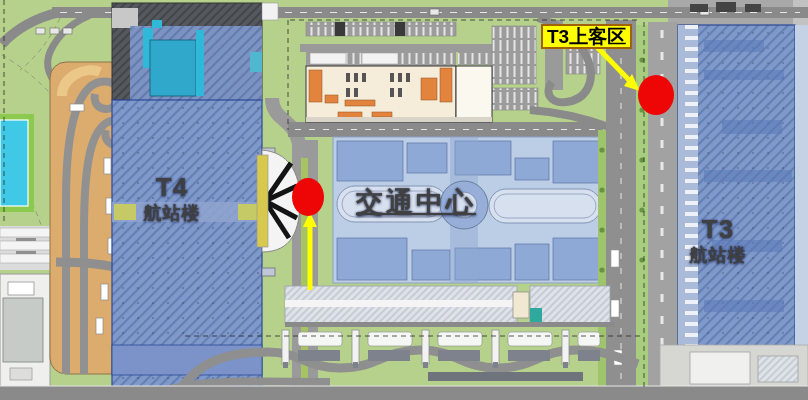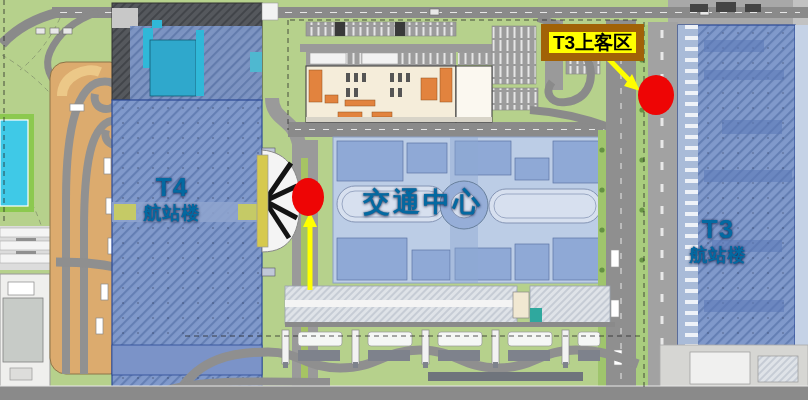--- a/index.html
+++ b/index.html
@@ -1,24 +1,24 @@
 <!DOCTYPE html>
 <html><head>
 <meta charset="utf-8">
 <style>
   html,body{margin:0;padding:0;background:#fff;}
   .map{position:relative;width:808px;height:400px;overflow:hidden;background:#b6d18c;
        font-family:"Liberation Sans","DejaVu Sans",sans-serif;}
   .map svg.base{position:absolute;left:0;top:0;}
-  .area-label{position:absolute;color:#0369a1;font-weight:bold;text-align:center;line-height:1.18;
+  .area-label{position:absolute;color:#404040;font-weight:bold;text-align:center;line-height:1.18;
        text-shadow:0 1px 3px rgba(10,20,60,.65),0 0 2px rgba(10,20,60,.5);pointer-events:none;}
   .area-label .l1{font-size:26px;letter-spacing:1px;}
   .area-label .l2{font-size:18px;letter-spacing:1px;}
   .tc-label{font-size:27px;letter-spacing:3px;}
-  .pickup-tag{position:absolute;background:#ffff00;border:8px solid #a16207;color:#000;
+  .pickup-tag{position:absolute;background:#ffff00;border:2px solid #a16207;color:#000;
        font-weight:bold;font-size:19px;line-height:21px;padding:0 4px;white-space:nowrap;}
   .overlay{position:absolute;left:0;top:0;}
 </style>
 </head>
 <body>
 
 <div class="map">
 
   <svg class="base" width="808" height="400" viewBox="0 0 808 400">
     <defs>
@@ -350,21 +350,21 @@
     </g>
     <ellipse cx="308" cy="197" rx="16" ry="19" fill="#ee0505"></ellipse>
     <ellipse cx="656" cy="95" rx="18" ry="20" fill="#ee0505"></ellipse>
   </svg>
 
   <div class="area-label" style="left:117px;top:172px;width:110px;">
     <div class="l1">T4</div>
     <div class="l2">航站楼</div>
   </div>
 
-  <div class="area-label tc-label" style="left:343px;top:187px;width:160px;">交通中心</div>
+  <div class="area-label tc-label" style="left:336px;top:187px;width:160px;text-decoration:underline;">交通中心</div>
 
   <div class="area-label" style="left:658px;top:172px;width:120px;margin-top:42px;">
     <div class="l1">T3</div>
     <div class="l2">航站楼</div>
   </div>
 
   <div class="pickup-tag" style="left:541px;top:24px;">T3上客区</div>
 
 </div>
 

